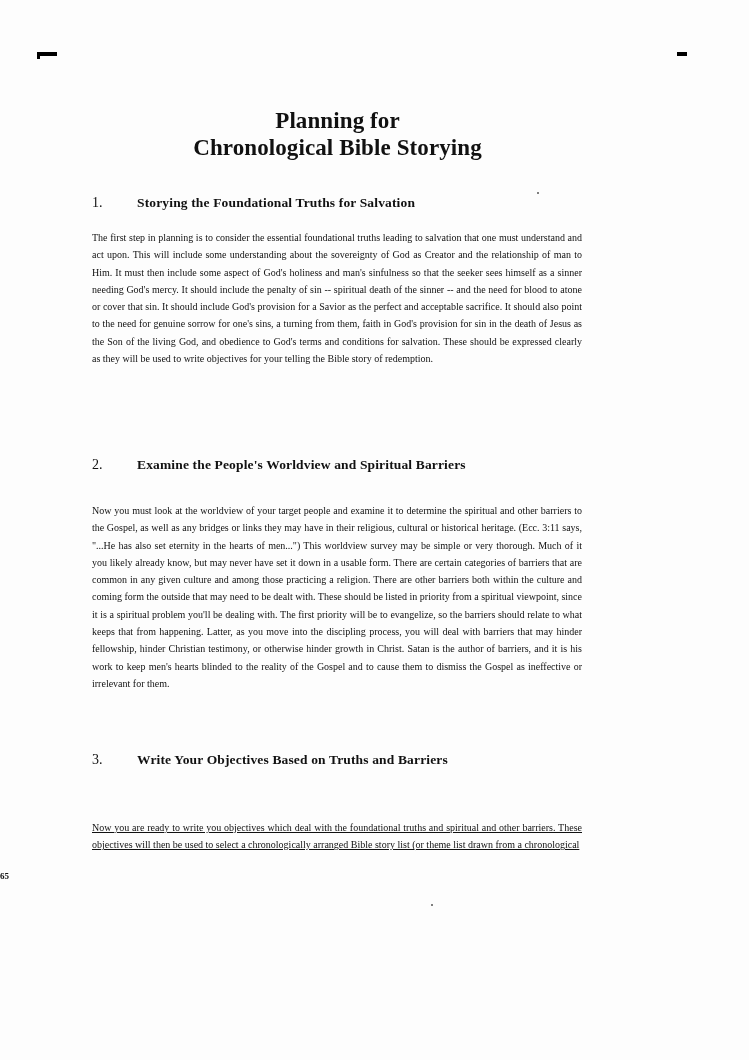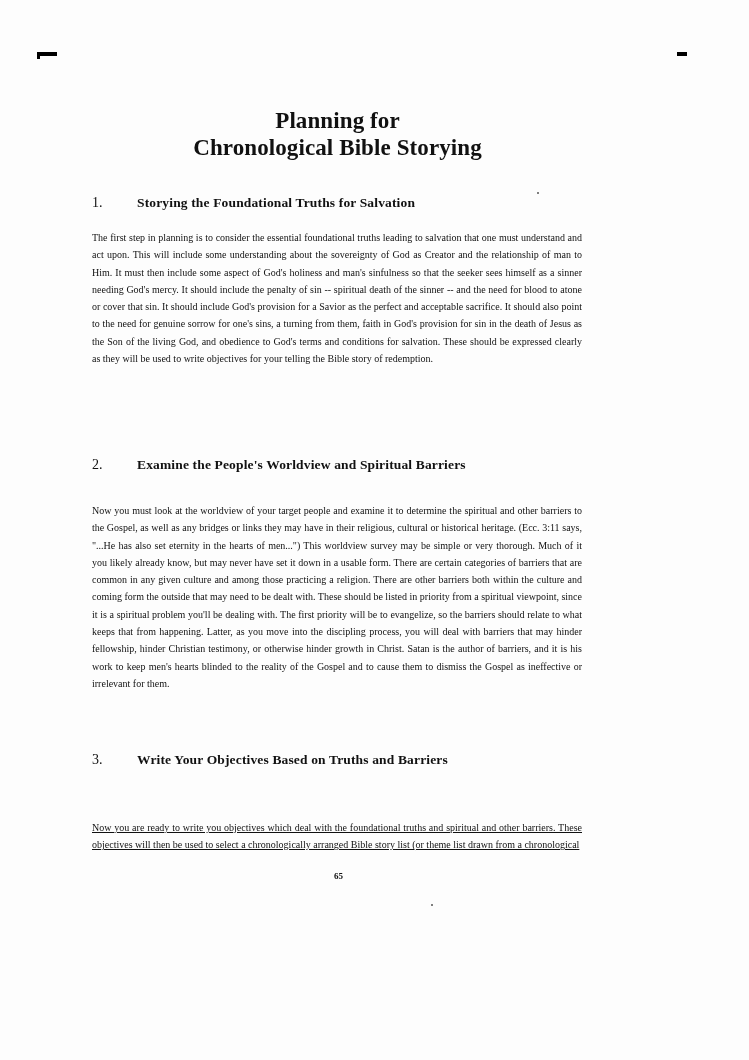--- a/index.html
+++ b/index.html
@@ -94,21 +94,21 @@
     }
     .para-1 { top: 229px; }
     .para-2 { top: 486px; margin-top: 16px; }
     .para-3 { top: 819px; text-decoration: underline; }
 
     .page-number {
       position: absolute;
       left: 0;
       width: 677px;
       top: 871px;
-      text-align: center;
+      text-align: left;
       font-weight: bold;
       font-size: 9px;
       line-height: 10px;
     }
     .speck {
       position: absolute;
       width: 2px;
       height: 2px;
       background: #555;
       border-radius: 1px;

